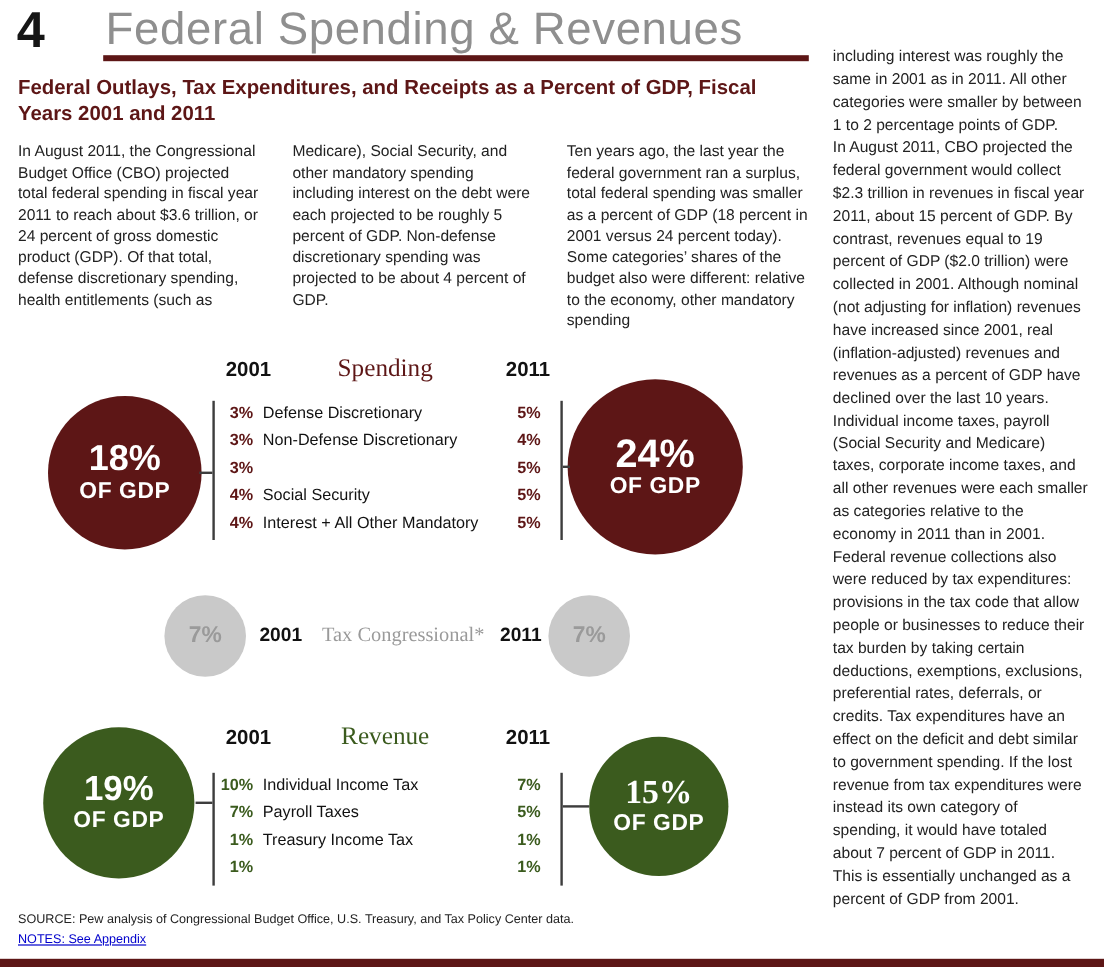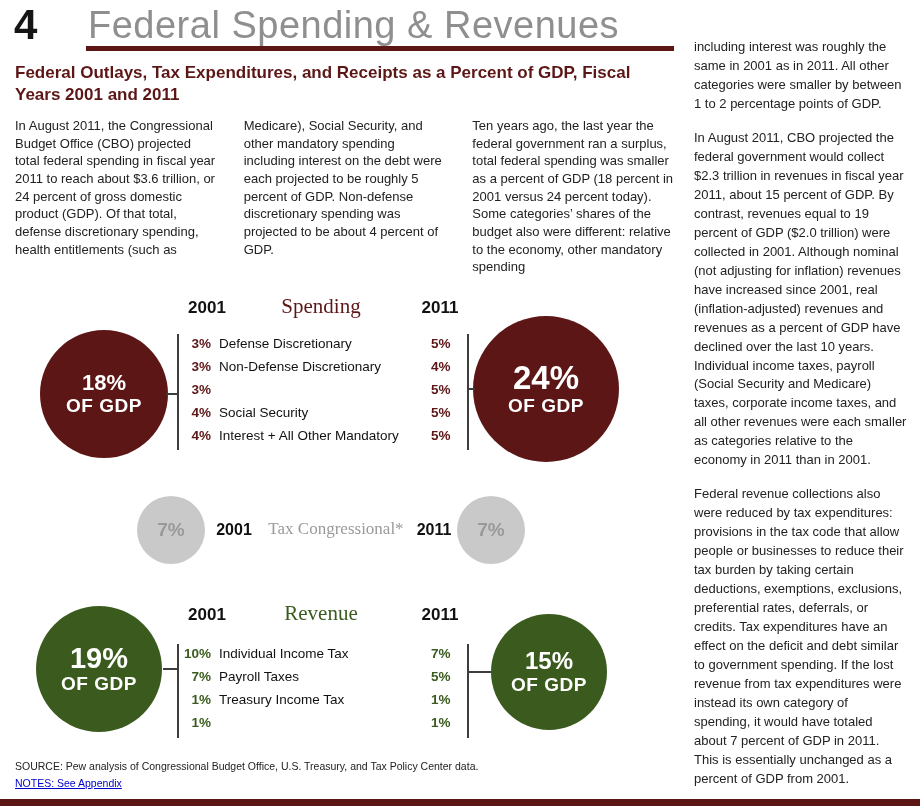--- a/index.html
+++ b/index.html
@@ -12,30 +12,30 @@
 
   .chapter-num { left:14px; top:4px; font-size:42px; font-weight:bold; color:#151515; line-height:1; }
   .page-title  { left:88px; top:6px; font-size:38px; font-weight:400; color:var(--titleGray,#8f8f8f); letter-spacing:0.5px; line-height:1; }
   .title-rule  { left:86px; top:46px; width:588px; height:5px; background:var(--maroon,#5d1616); }
   .subtitle    { left:15px; top:62px; width:620px; font-size:17px; font-weight:bold; color:var(--maroon,#5d1616); line-height:1.32; }
 
   .intro { left:15px; top:117px; width:658px; display:flex; gap:28px; }
   .intro p { flex:1; font-size:13px; line-height:1.36; color:#222; }
 
   .sidebar { left:694px; top:38px; width:213px; font-size:13px; line-height:1.46; color:#222; }
-  .sidebar p + p { margin-top:15px; }
+  .sidebar p + p { }
 
   #chart { left:15px; top:290px; width:660px; height:462px; }
 
   .circle { position:absolute; border-radius:50%; display:flex; flex-direction:column;
             align-items:center; justify-content:center; color:#ffffff; font-weight:bold; text-align:center; }
   .circle.maroon { background:var(--maroon,#5d1616); }
   .circle.green  { background:var(--green,#3b5b1e); }
   .circle.gray   { background:var(--grayCircle,#c9c9c9); color:var(--grayText,#9a9a9a); }
-  .pct-lg  { font-size:22px; line-height:1.05; }
+  .pct-lg  { font-size:30px; line-height:1.05; }
   .pct-cap { font-size:19px; letter-spacing:0.5px; }
 
   .col-year   { position:absolute; width:64px; text-align:center; font-size:17px; font-weight:bold; color:#111; }
   .sect-label { position:absolute; width:160px; text-align:center; font-size:21px;
                 font-family:"Liberation Serif", serif; }
   .sect-label.maroon { color:var(--maroon,#5d1616); }
   .sect-label.green  { color:var(--green,#3b5b1e); }
 
   .drow { position:absolute; left:0; width:100%; height:20px; font-size:13.5px; }
   .drow .vleft  { position:absolute; left:140px; width:56px; text-align:right; font-weight:bold; }
@@ -128,21 +128,21 @@
 
     <div class="col-year" style="left:160px; top:315px;">2001</div>
     <div class="sect-label green" style="left:226px; top:311px;">Revenue</div>
     <div class="col-year" style="left:393px; top:315px;">2011</div>
 
     <div class="circle green" style="left:21px; top:316px; width:126px; height:126px;">
       <div class="pct-lg" style="font-size:29px;">19%</div>
       <div class="pct-cap">OF GDP</div>
     </div>
     <div class="circle green" style="left:476px; top:324px; width:116px; height:116px;">
-      <div class="pct-lg" style="font-size:24px;">15%</div>
+      <div class="pct-lg" style="font-size:28px;font-family:Liberation Serif, serif;">15%</div>
       <div class="pct-cap">OF GDP</div>
     </div>
 
     <div class="vline" style="left:162px; top:354px; height:94px;"></div>
     <div class="htick" style="left:148px; top:378px; width:14px;"></div>
     <div class="vline" style="left:452px; top:354px; height:94px;"></div>
     <div class="htick" style="left:454px; top:381px; width:22px;"></div>
 
     <div class="drow" style="top:356px;">
       <span class="vleft green-t">10%</span>

